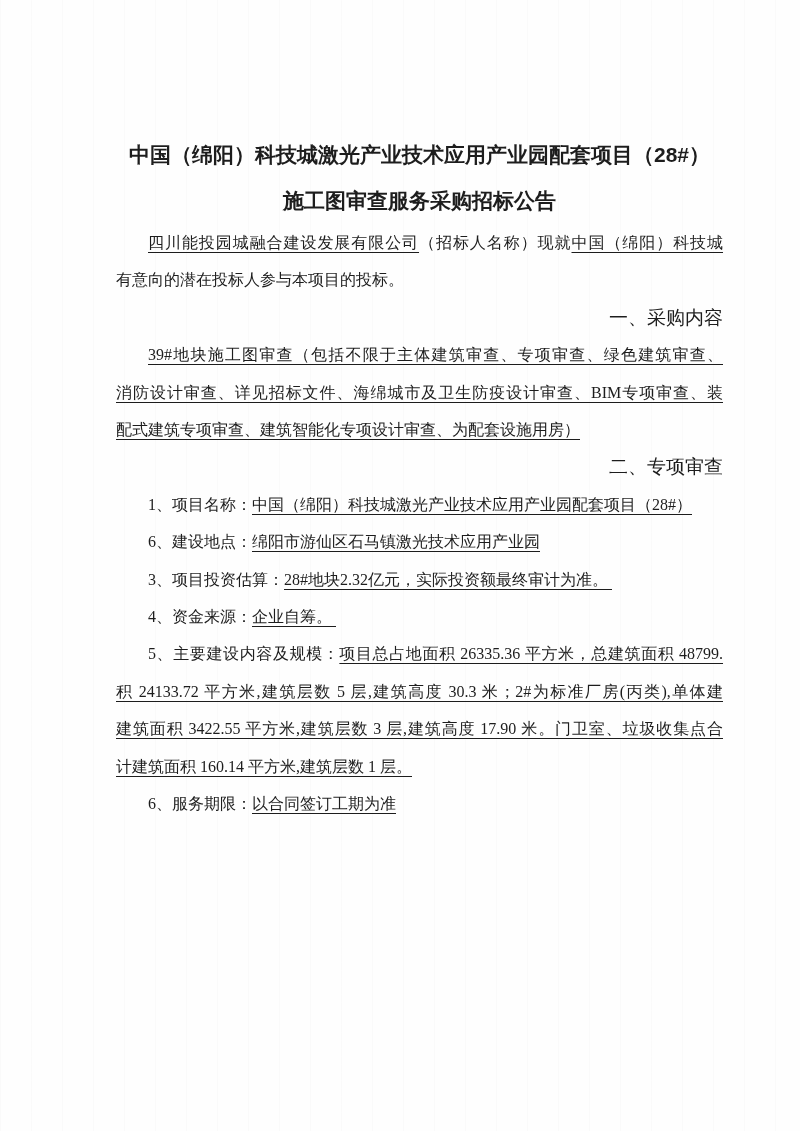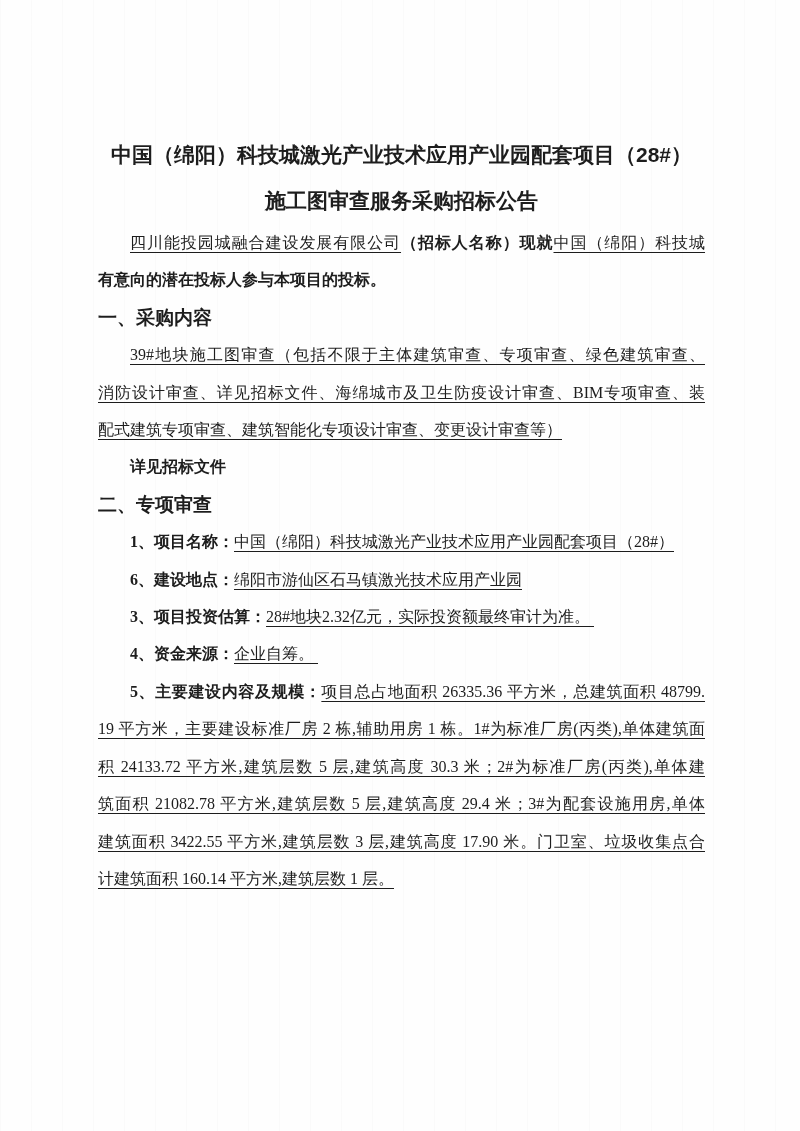--- a/index.html
+++ b/index.html
@@ -13,73 +13,72 @@
     width: 800px; height: 1131px;
     overflow: hidden;
     color: #1d1d1d;
     background:
       repeating-linear-gradient(to right,
         rgba(0,0,0,0.016) 0 1px, transparent 1px 31px),
       #fefefe;
   }
   .content {
     position: absolute;
-    left: 98px; top: 132px;
+    left: 116px; top: 132px;
     width: 607px;
   }
   .title {
     font-family: "Liberation Sans", "DejaVu Sans", sans-serif;
     font-weight: 700;
     font-size: 21px;
     line-height: 46px;
     text-align: center;
     white-space: nowrap;
   }
   .heading {
     font-family: "Liberation Sans", "DejaVu Sans", sans-serif;
-    font-weight: 700;
+    font-weight: 400;
     font-size: 19px;
     line-height: 37.4px;
     white-space: nowrap;
+    text-align: right;
   }
   .line {
     font-size: 16px;
     line-height: 37.4px;
     white-space: nowrap;
     text-align: justify;
   }
   .line.fill { text-align-last: justify; }
   span.u {
     text-decoration: underline;
     text-underline-offset: 4px;
     text-decoration-thickness: 1px;
   }
-  span.plain { text-decoration: none; font-weight: bold; }
+  span.plain { text-decoration: none; }
 </style>
 </head>
 <body>
 
 <div class="page">
   <div class="content">
     <div class="title">中国（绵阳）科技城激光产业技术应用产业园配套项目（28#）</div>
     <div class="title">施工图审查服务采购招标公告</div>
     <div class="body">
         <div class="line fill" style="padding-left: 32px;"><span class="u">四川能投园城融合建设发展有限公司</span><span class="plain">（招标人名称）现就</span><span class="u">中国（绵阳）科技城</span></div>
         <div class="line"><span class="plain">有意向的潜在投标人参与本项目的投标。</span></div>
         <div class="heading">一、采购内容</div>
         <div class="line fill" style="padding-left: 32px;"><span class="u">39#地块施工图审查（包括不限于主体建筑审查、专项审查、绿色建筑审查、</span></div>
         <div class="line fill"><span class="u">消防设计审查、详见招标文件、海绵城市及卫生防疫设计审查、BIM专项审查、装</span></div>
-        <div class="line"><span class="u">配式建筑专项审查、建筑智能化专项设计审查、变更设计审查等）</span></div>
-        <div class="line" style="padding-left: 32px;"><span class="plain">详见招标文件</span></div>
+        <div class="line"><span class="u">配式建筑专项审查、建筑智能化专项设计审查、为配套设施用房）</span></div>
         <div class="heading">二、专项审查</div>
         <div class="line" style="padding-left: 32px;"><span class="plain">1、项目名称：</span><span class="u">中国（绵阳）科技城激光产业技术应用产业园配套项目（28#）</span></div>
         <div class="line" style="padding-left: 32px;"><span class="plain">6、建设地点：</span><span class="u">绵阳市游仙区石马镇激光技术应用产业园</span></div>
         <div class="line" style="padding-left: 32px;"><span class="plain">3、项目投资估算：</span><span class="u">28#地块2.32亿元，实际投资额最终审计为准。&nbsp;</span></div>
         <div class="line" style="padding-left: 32px;"><span class="plain">4、资金来源：</span><span class="u">企业自筹。&nbsp;</span></div>
         <div class="line fill" style="padding-left: 32px;"><span class="plain">5、主要建设内容及规模：</span><span class="u">项目总占地面积 26335.36 平方米，总建筑面积 48799.</span></div>
-        <div class="line fill"><span class="u">19 平方米，主要建设标准厂房 2 栋,辅助用房 1 栋。1#为标准厂房(丙类),单体建筑面</span></div>
         <div class="line fill"><span class="u">积 24133.72 平方米,建筑层数 5 层,建筑高度 30.3 米；2#为标准厂房(丙类),单体建</span></div>
-        <div class="line fill"><span class="u">筑面积 21082.78 平方米,建筑层数 5 层,建筑高度 29.4 米；3#为配套设施用房,单体</span></div>
         <div class="line fill"><span class="u">建筑面积 3422.55 平方米,建筑层数 3 层,建筑高度 17.90 米。门卫室、垃圾收集点合</span></div>
         <div class="line"><span class="u">计建筑面积 160.14 平方米,建筑层数 1 层。</span></div>
+        <div class="line" style="padding-left: 32px;"><span class="plain">6、服务期限：</span><span class="u">以合同签订工期为准</span></div>
       </div>
   </div>
 </div>
 
 </body></html>

